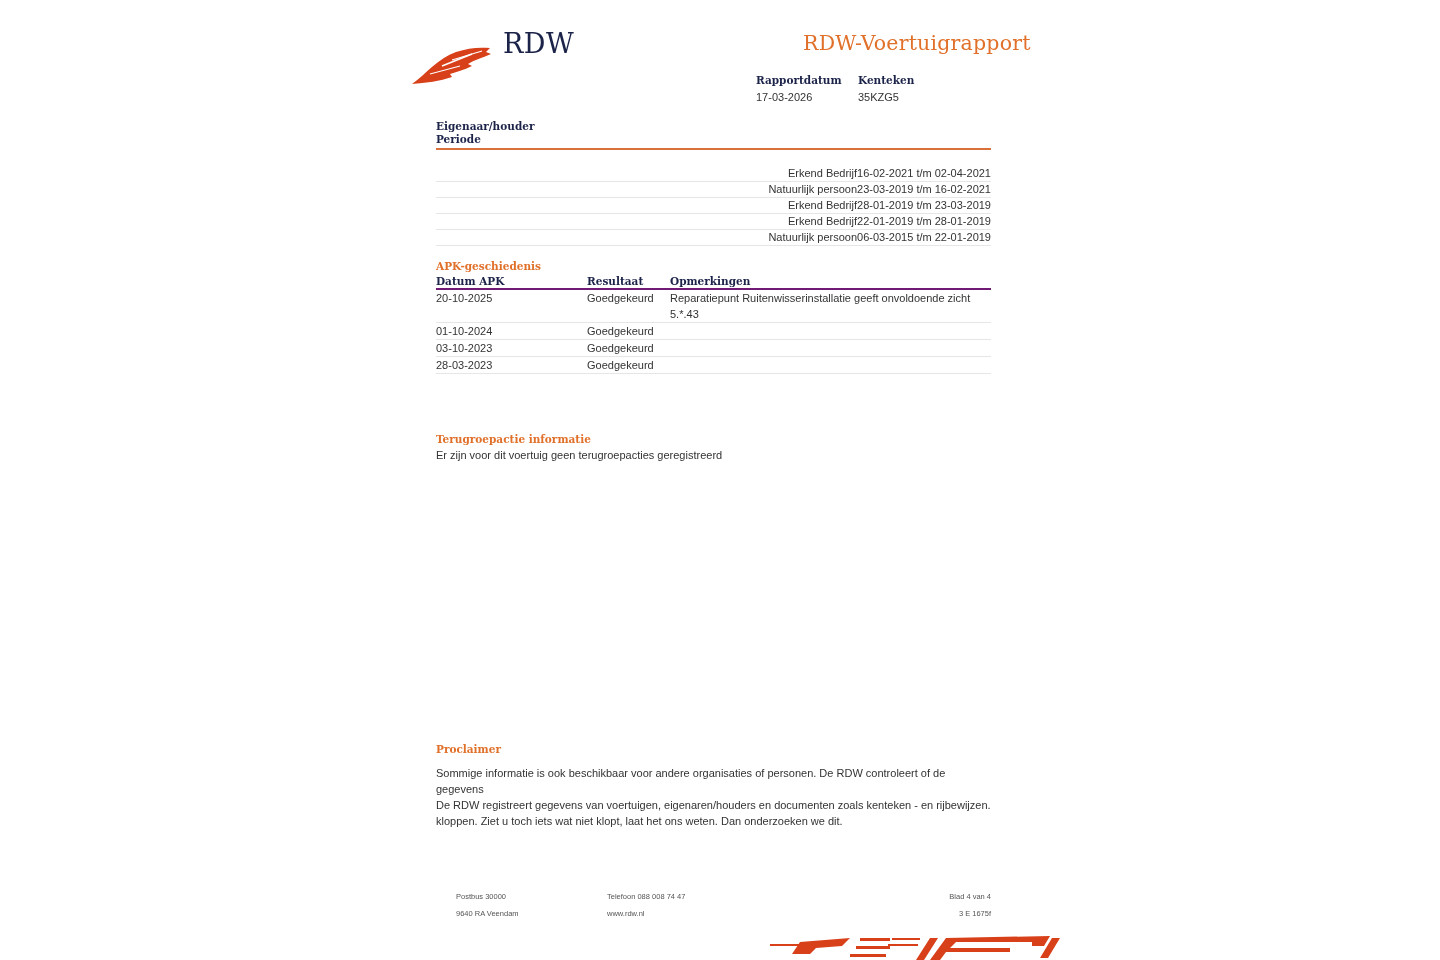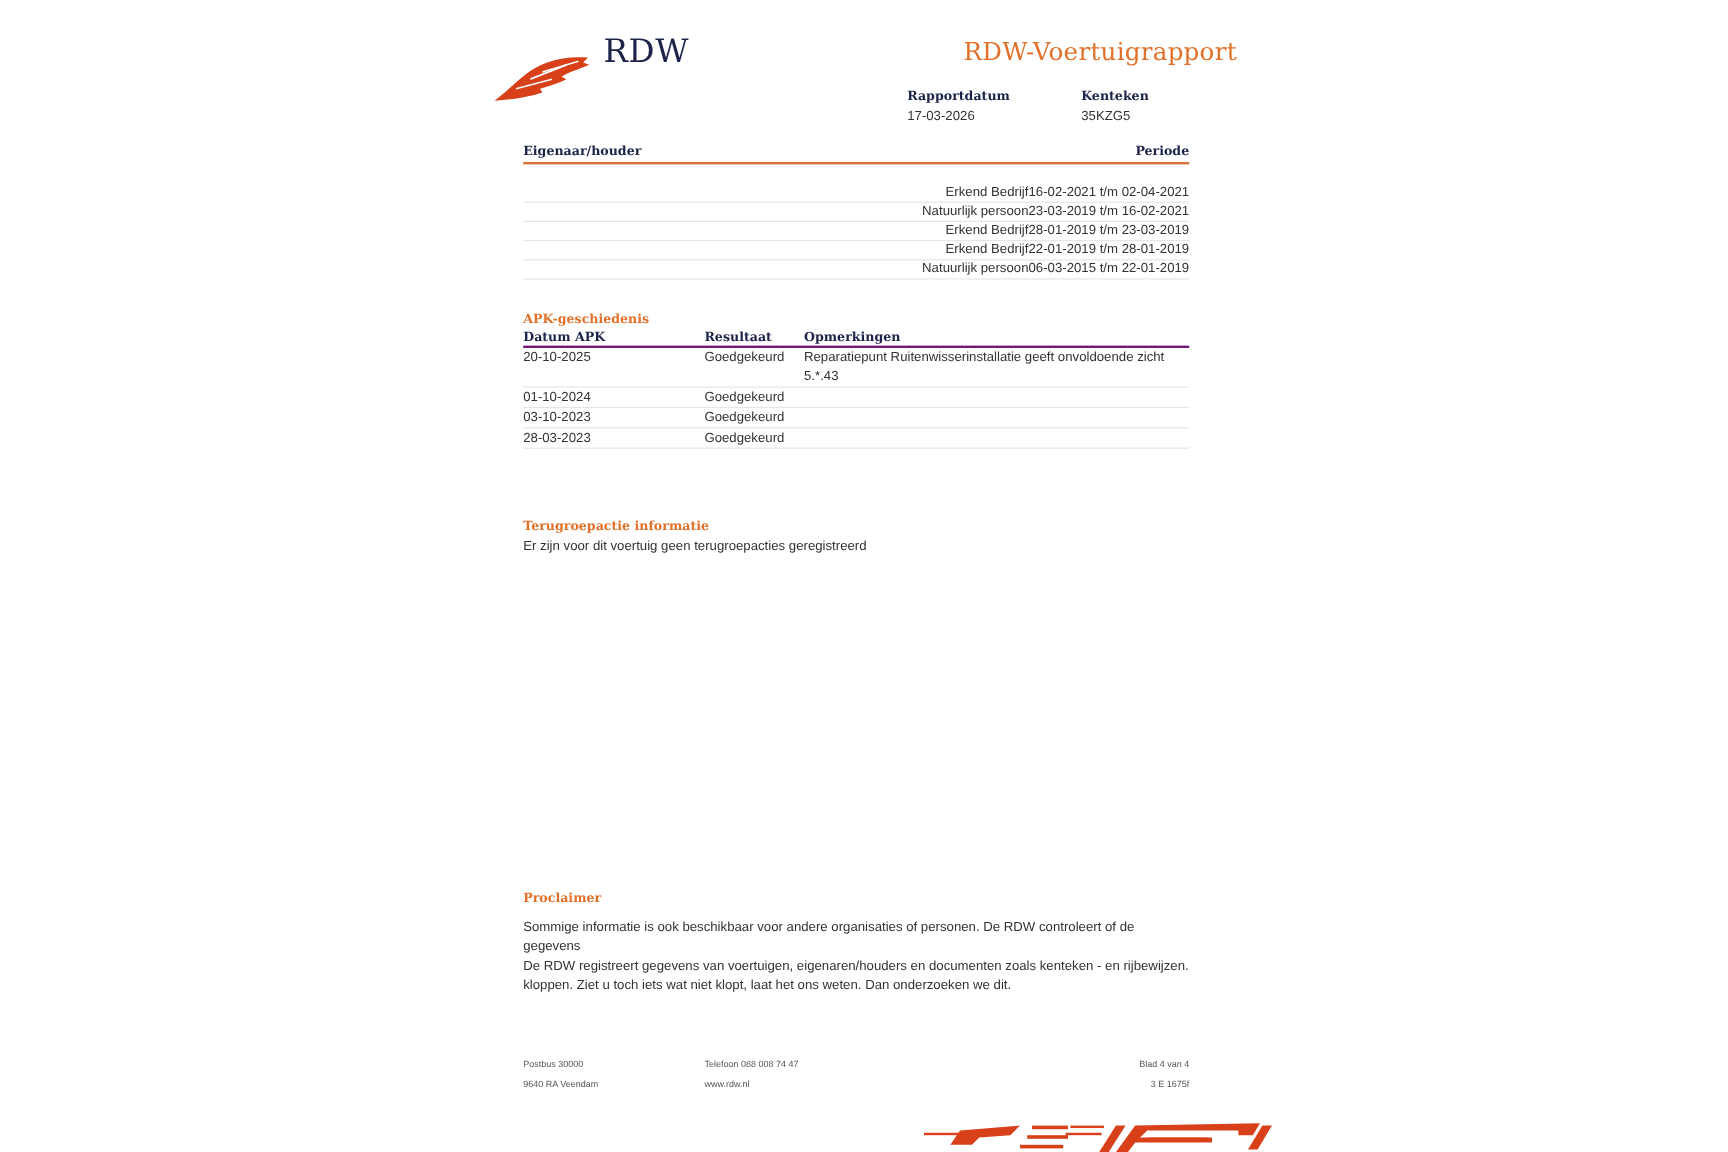--- a/index.html
+++ b/index.html
@@ -59,23 +59,24 @@
       margin-top: 2px;
     }
 
     .section {
       position: absolute;
       left: 436px;
       width: 555px;
     }
     .th-row {
       display: flex;
-      justify-content: space-between;
+      justify-content: flex-end;
       border-bottom: 2px solid #d9713a;
       padding-bottom: 2px;
+      flex-direction: column;
     }
     .th {
       font-family: "DejaVu Serif", "Liberation Serif", serif;
       font-weight: bold;
       font-size: 10.5px;
       color: #1c2349;
       line-height: 13px;
     }
     .row {
       display: flex;
@@ -120,21 +121,22 @@
       width: 555px;
       font-size: 7.5px;
       color: #555;
     }
     .footer .line {
       position: relative;
       height: 17px;
     }
     .footer span {
       position: absolute;
-      top: 2px;
+      top: 12px;
+      margin-left: 20px;
     }
     .bottom-graphic {
       position: absolute;
       left: 770px;
       top: 934px;
       width: 300px;
       height: 26px;
     }
   </style>
 </head>
@@ -147,21 +149,21 @@
   <path d="M18,30 L48,22" stroke="#ffffff" stroke-width="1.2" fill="none"></path>
 </svg>
 <div class="logo-text">RDW</div>
 
 <div class="report-title">RDW-Voertuigrapport</div>
 
 <div class="meta-block" style="left:756px;">
   <div class="meta-label">Rapportdatum</div>
   <div class="meta-value">17-03-2026</div>
 </div>
-<div class="meta-block" style="left:901px;">
+<div class="meta-block" style="left:858px;">
   <div class="meta-label">Kenteken</div>
   <div class="meta-value">35KZG5</div>
 </div>
 
 <div class="section" style="top:120px;">
   <div class="th-row">
     <div class="th">Eigenaar/houder</div>
     <div class="th">Periode</div>
   </div>
   <div style="height:16px;"></div>

